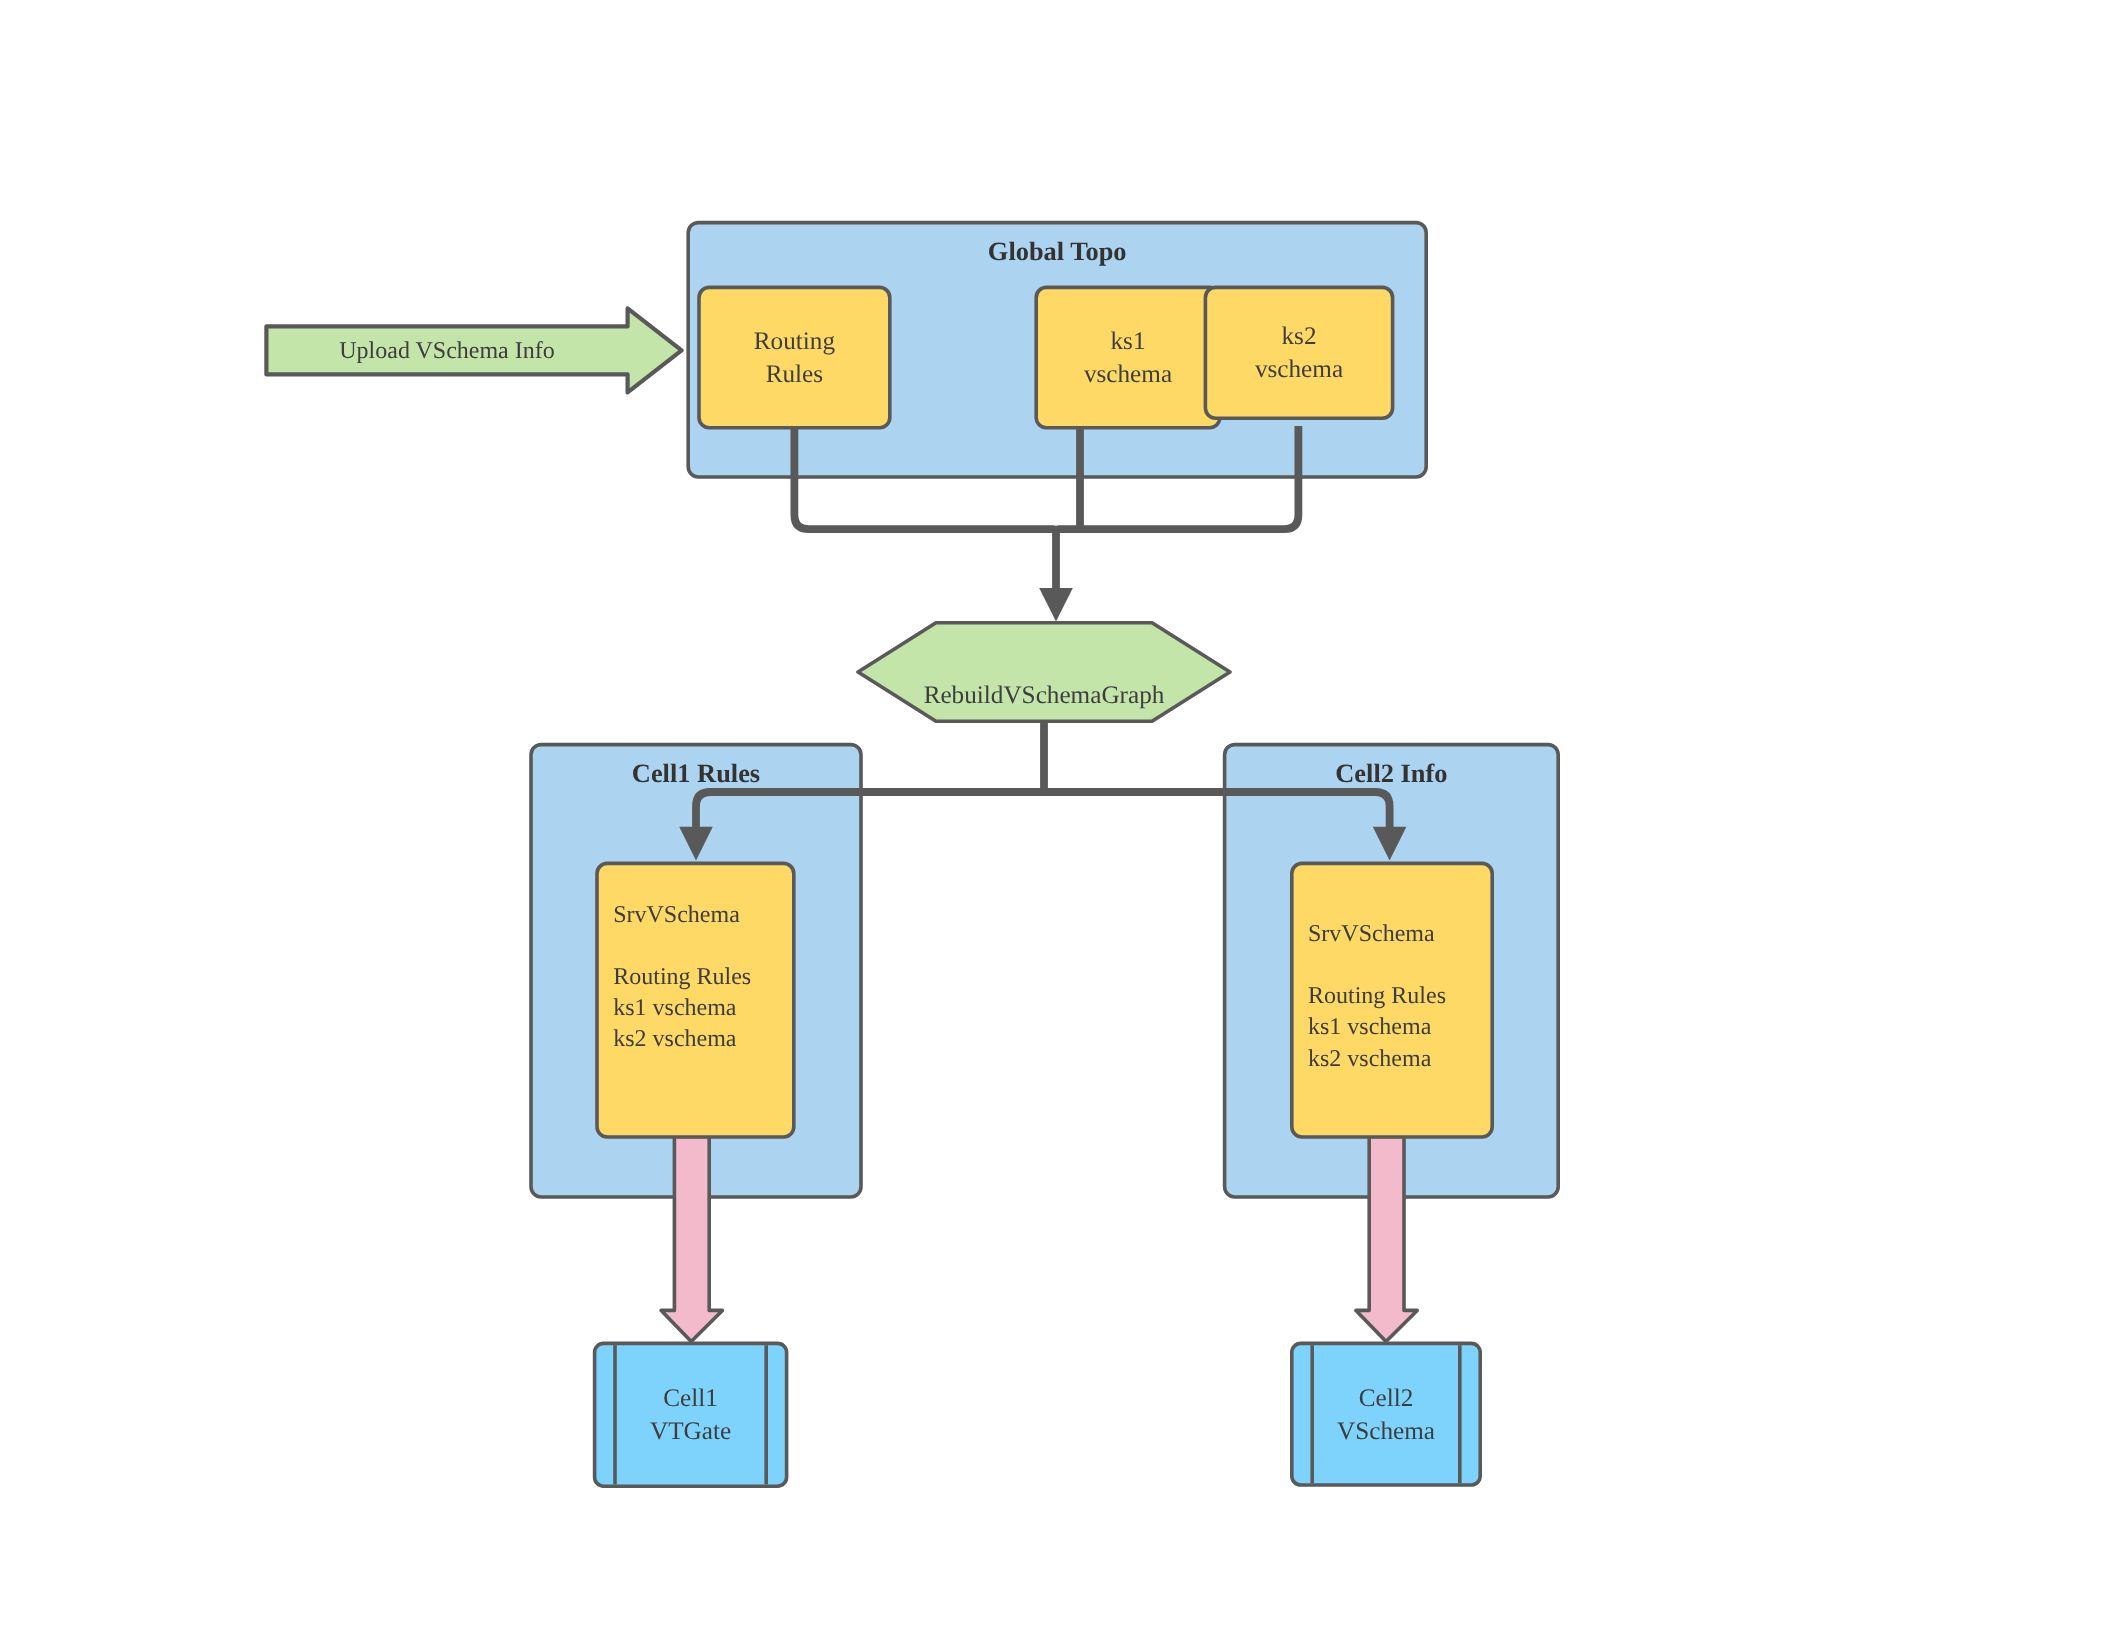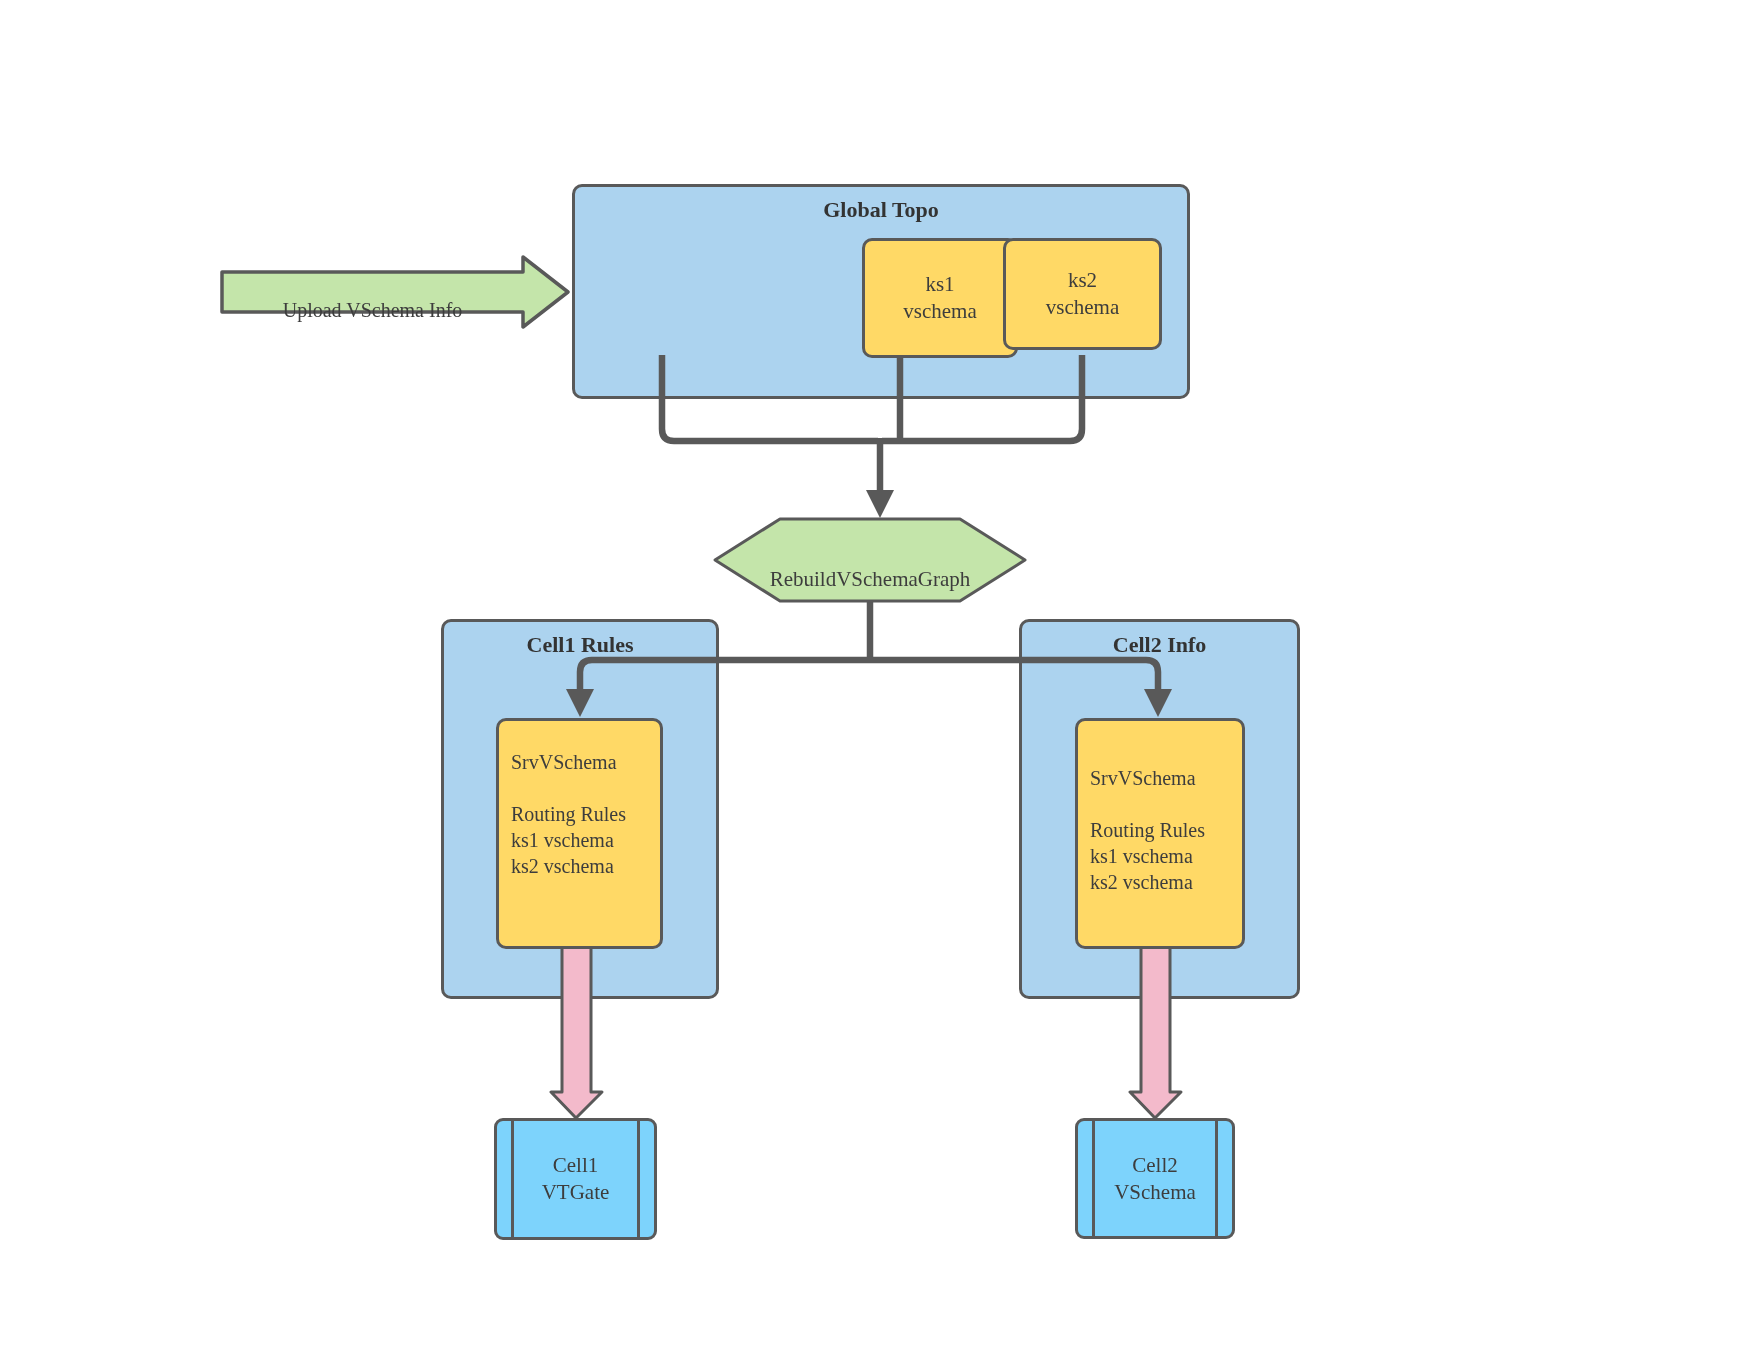--- a/index.html
+++ b/index.html
@@ -121,40 +121,42 @@
     <polygon points="1158,717 1144,689 1172,689" fill="#595959"></polygon>
 
     <polygon class="shape-outline" stroke-width="3.5" points="222,272 523,272 523,257 568,292 523,327 523,312 222,312" fill="#C4E5AA"></polygon>
 
     <polygon class="shape-outline" stroke-width="3" points="715,560 780,519 960,519 1025,560 960,601 780,601" fill="#C4E5AA"></polygon>
 
     <polygon class="shape-outline" stroke-width="3" points="562,947 591,947 591,1092 602,1092 576,1118 551,1092 562,1092" fill="#F3BACB"></polygon>
     <polygon class="shape-outline" stroke-width="3" points="1141,947 1170,947 1170,1092 1181,1092 1155,1118 1130,1092 1141,1092" fill="#F3BACB"></polygon>
   </svg>
 
+  <div class="abs box-yellow" style="left:581px; top:238px; width:162px; height:120px;">Routing
+Rules</div>
 
   <div class="abs box-yellow" style="left:862px; top:238px; width:156px; height:120px;">ks1
 vschema</div>
 
   <div class="abs box-yellow" style="left:1003px; top:238px; width:159px; height:112px;">ks2
 vschema</div>
 
   <div class="abs box-yellow srv" style="left:496px; top:718px; width:167px; height:231px; padding-top:28px;">SrvVSchema
 
 Routing Rules
 ks1 vschema
 ks2 vschema</div>
 
   <div class="abs box-yellow srv" style="left:1075px; top:718px; width:170px; height:231px; padding-top:44px;">SrvVSchema
 
 Routing Rules
 ks1 vschema
 ks2 vschema</div>
 
-  <div class="abs shape-label" style="left:222px; top:272px; width:301px; height:40px; font-size:20px;margin-top:18px;">Upload VSchema Info</div>
+  <div class="abs shape-label" style="left:222px; top:272px; width:301px; height:40px; font-size:20px;">Upload VSchema Info</div>
 
   <div class="abs shape-label" style="left:715px; top:536px; width:310px; height:87px;">RebuildVSchemaGraph</div>
 
   <div class="abs box-pink" style="left:494px; top:1118px; width:163px; height:122px;">
     <div class="stripe left"></div>
     <div class="stripe right"></div>
     <span>Cell1
 VTGate</span>
   </div>
 

